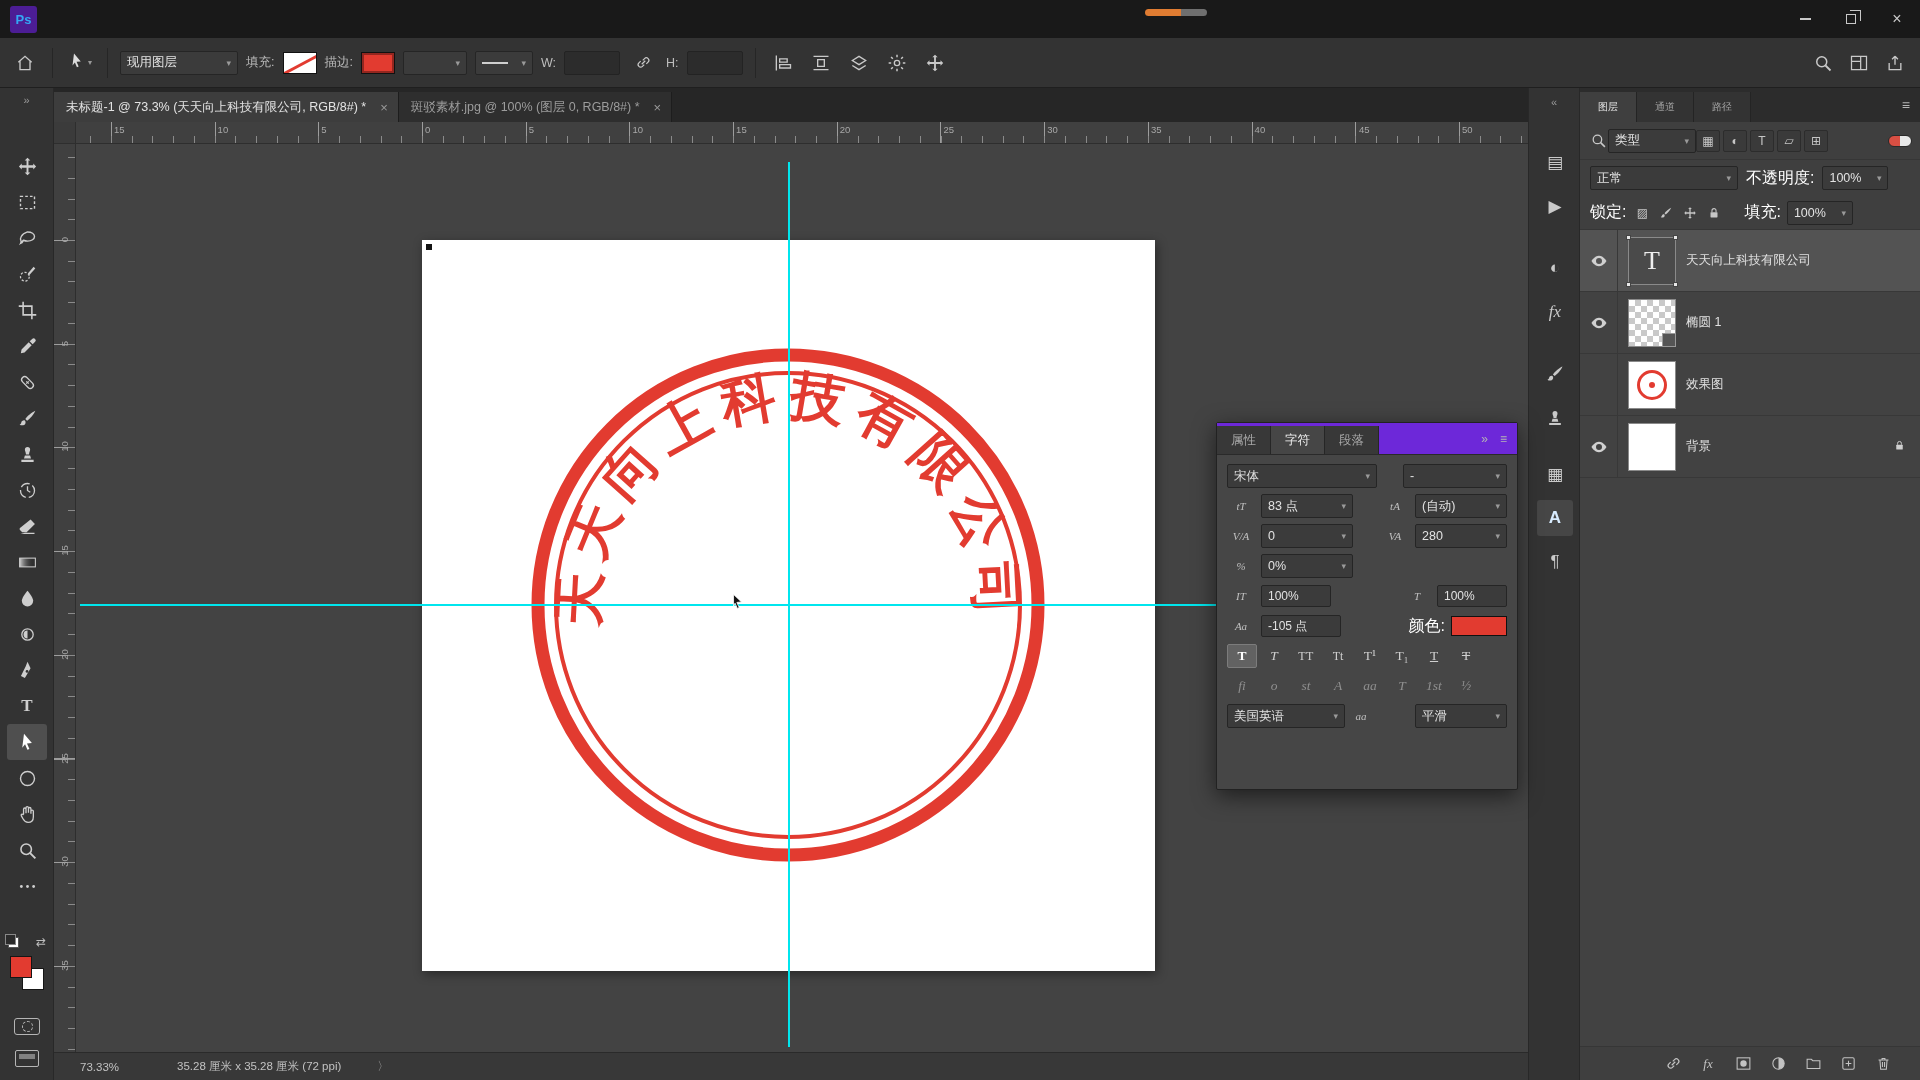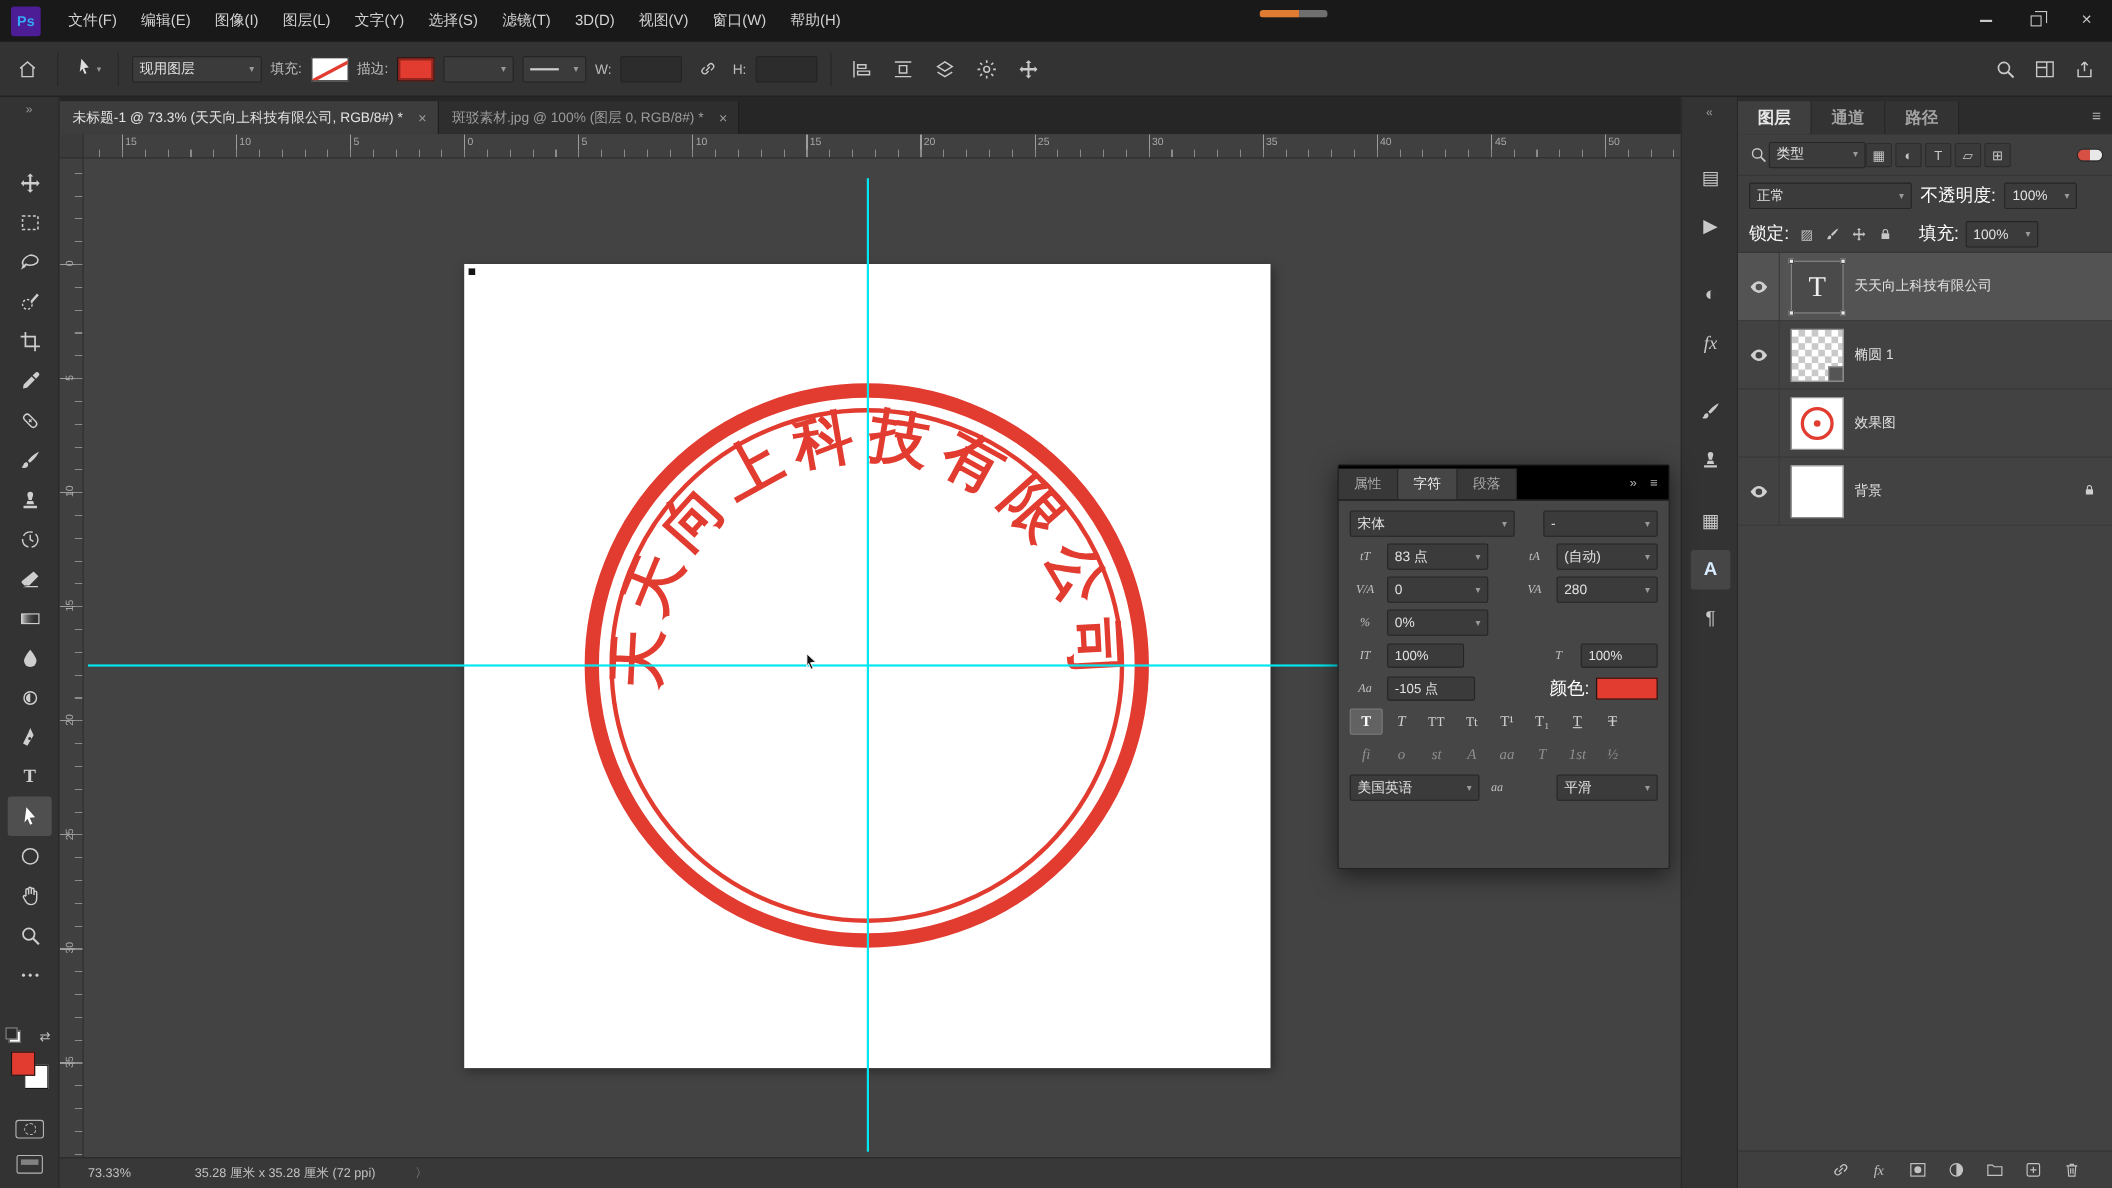--- a/index.html
+++ b/index.html
@@ -122,22 +122,22 @@
   .dock-icon { position:absolute; left:8px; width:36px; height:36px; display:flex; align-items:center;
                justify-content:center; color:#c9c9c9; font-size:17px; border-radius:3px; }
   .dock-icon svg { width:20px; height:20px; }
   .dock-icon.active { background:#464646; color:#d9ecff; font-weight:bold; }
   .fxi { font-style:italic; font-family:"Liberation Serif","DejaVu Serif",serif; }
 
   
   .layers-panel { position:absolute; top:88px; right:0; width:340px; bottom:0; background:#3f3f3f;
                   display:flex; flex-direction:column; z-index:20; }
   .lp-tabs { height:34px; background:#2c2c2c; display:flex; align-items:flex-end; }
-  .lp-tab { height:30px; padding:0 18px; display:flex; align-items:center; font-size:15px; color:#a3a3a3;
-            background:#333; border-right:1px solid #242424;font-weight:bold; }
+  .lp-tab { height:30px; padding:0 18px; display:flex; align-items:center; font-size:10px; color:#a3a3a3;
+            background:#333; border-right:1px solid #242424; }
   .lp-tab.active { background:#3f3f3f; color:#e8e8e8; }
   .lp-menu { margin-left:auto; margin-right:10px; color:#b5b5b5; align-self:center; font-size:14px; }
   .lp-filter { height:38px; display:flex; align-items:center; padding:0 8px; gap:0; border-bottom:1px solid #363636; }
   .lp-search svg { width:15px; height:15px; }
   .lp-ficons { display:flex; gap:3px; }
   .lp-ficon { width:24px; height:22px; display:flex; align-items:center; justify-content:center; color:#c6c6c6;
               background:#3a3a3a; border:1px solid #2c2c2c; border-radius:2px; font-size:12px; }
   .lp-toggle { margin-left:auto; width:24px; height:12px; border-radius:6px; border:1px solid #2a2a2a;
                background:linear-gradient(90deg,#d84f43 0 50%,#e8e8e8 50% 100%); }
   .lp-blend { height:36px; display:flex; align-items:center; gap:8px; padding:0 10px; }
@@ -167,21 +167,21 @@
   .layer-lock { margin-left:auto; margin-right:14px; color:#cfcfcf; }
   .layer-lock svg { width:13px; height:13px; }
   .lp-footer { height:34px; border-top:1px solid #363636; display:flex; align-items:center; justify-content:flex-end;
                gap:13px; padding-right:26px; color:#c3c3c3; background:#3f3f3f; }
   .fi { width:22px; height:22px; display:flex; align-items:center; justify-content:center; font-size:13px; }
   .fi svg { width:17px; height:17px; }
 
   
   .char-panel { position:absolute; left:1216px; top:422px; width:302px; height:368px; background:#464646;
                 border:1px solid #222; border-radius:2px; box-shadow:0 6px 22px rgba(0,0,0,.55); z-index:40; }
-  .cp-header { height:32px; background:#000000; display:flex; align-items:flex-end; border-bottom:1px solid #2a2a2a; }
+  .cp-header { height:32px; background:#6d28d9; display:flex; align-items:flex-end; border-bottom:1px solid #2a2a2a; }
   .cp-tab { height:28px; padding:0 14px; display:flex; align-items:center; font-size:12.5px; color:#a8a8a8;
             background:#383838; border-right:1px solid #262626; }
   .cp-tab.active { background:#464646; color:#eee; }
   .cp-hicons { margin-left:auto; display:flex; gap:12px; margin-right:10px; color:#b5b5b5; font-size:12px; align-self:center; }
   .cp-body { padding:9px 10px 6px; display:flex; flex-direction:column; gap:6px; }
   .cp-row { display:flex; align-items:center; gap:6px; height:24px; }
   .cp-ico { width:28px; font-size:11px; color:#c0c0c0; text-align:center; flex:none; font-style:italic;
             font-family:"Liberation Serif","DejaVu Serif",serif; }
   .cp-right { margin-left:auto; display:flex; align-items:center; gap:6px; }
   .cp-input { height:22px; background:#3b3b3b; border:1px solid #252525; border-radius:2px; color:#e2e2e2;
@@ -195,33 +195,20 @@
   .s-small{font-size:12px;} .s-u{text-decoration:underline;} .s-strike{text-decoration:line-through;}
   .ot-row .sbtn { color:#8f8f8f; font-style:italic; }
 </style>
 </head>
 <body>
 
 <div class="app">
 
   <header class="titlebar">
     <div class="ps-logo">Ps</div>
-    <nav class="menus" id="menus">
-        <span class="menu-item">文件(F)</span>
-        <span class="menu-item">编辑(E)</span>
-        <span class="menu-item">图像(I)</span>
-        <span class="menu-item">图层(L)</span>
-        <span class="menu-item">文字(Y)</span>
-        <span class="menu-item">选择(S)</span>
-        <span class="menu-item">滤镜(T)</span>
-        <span class="menu-item">3D(D)</span>
-        <span class="menu-item">视图(V)</span>
-        <span class="menu-item">窗口(W)</span>
-        <span class="menu-item">帮助(H)</span>
-      </nav>
     <div class="progress-pill">
       <span class="p-orange"></span>
       <span class="p-gray"></span>
     </div>
     <div class="win-controls">
       <div class="win-btn">
           <span class="mini-line"></span>
         </div>
       <div class="win-btn">
           <span class="rest"></span>

